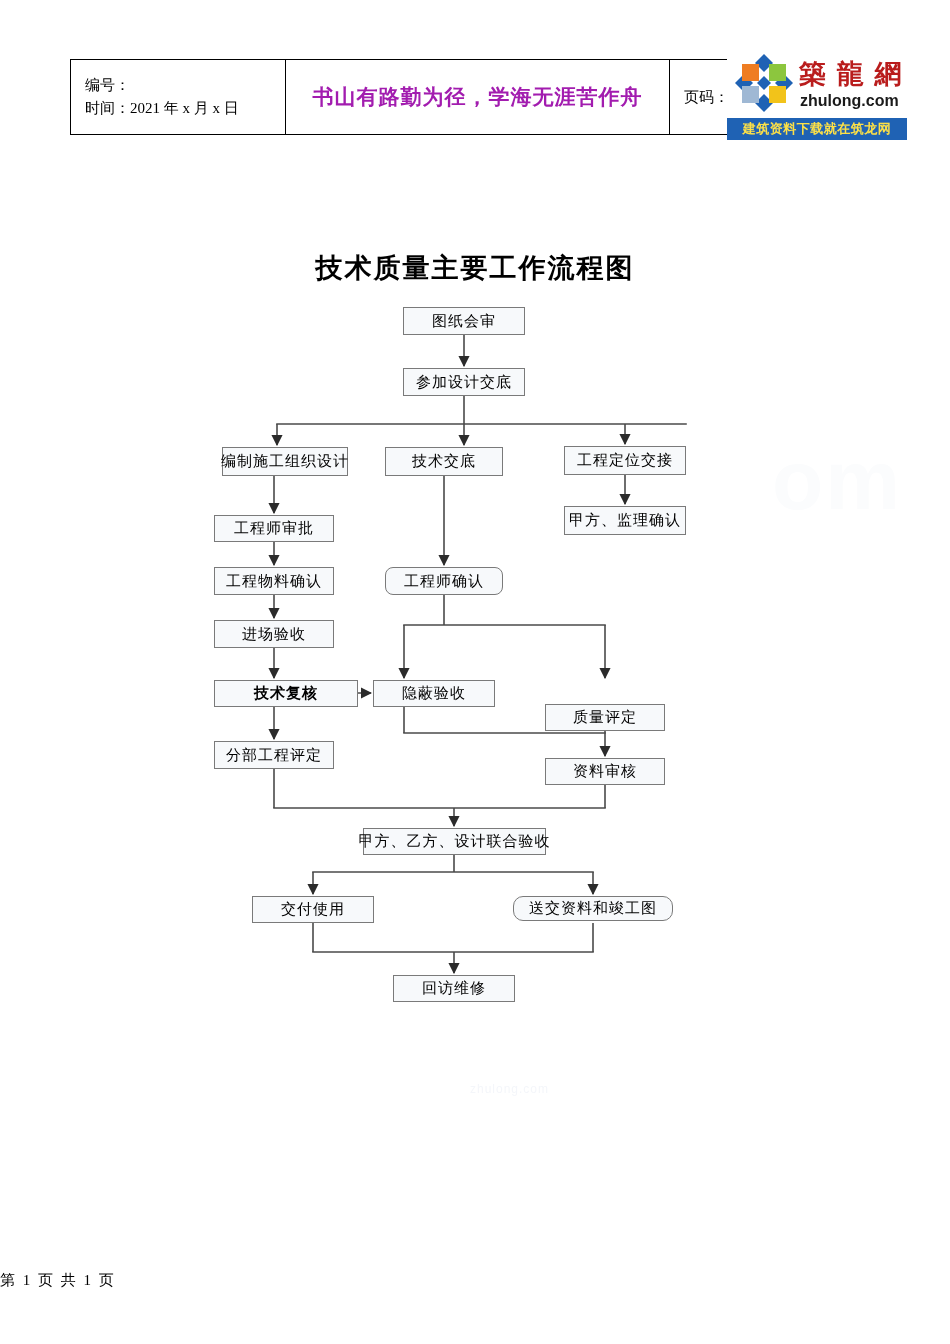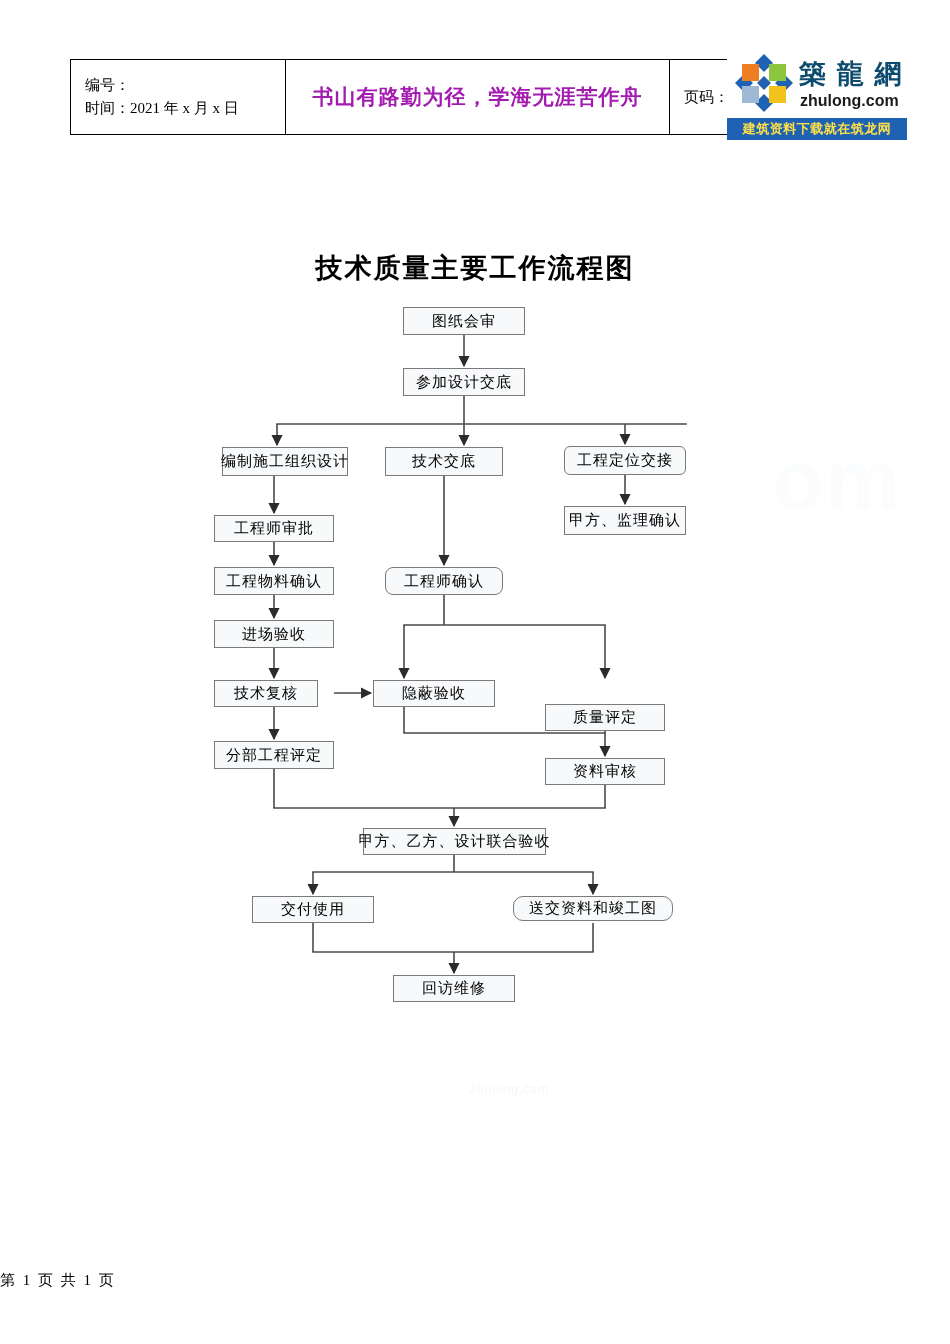--- a/index.html
+++ b/index.html
@@ -31,21 +31,21 @@
   
   #zhulong-logo{
     position:absolute;left:727px;top:48px;width:180px;height:92px;
     background:#ffffff;border:0;overflow:hidden;
   }
   #logo-top{position:absolute;left:0;top:0;width:180px;height:70px;background:#fff;}
   #logo-mark{position:absolute;left:6px;top:4px;width:62px;height:62px;}
   #logo-word{
     position:absolute;left:72px;top:6px;width:106px;height:40px;
     font-family:"Liberation Serif","DejaVu Serif",serif;
-    font-size:27px;font-weight:bold;letter-spacing:2px;color:#0c4a6e;
+    font-size:27px;font-weight:bold;letter-spacing:2px;color:#b91c1c;
     line-height:40px;white-space:nowrap;
   }
   #logo-url{
     position:absolute;left:73px;top:44px;
     font-family:"Liberation Sans","DejaVu Sans",sans-serif;
     font-size:16px;font-weight:bold;color:#1a1a1a;letter-spacing:0px;
   }
   #logo-bar{
     position:absolute;left:0;top:70px;width:180px;height:22px;
     background:#1f62b4;color:#fde047;text-align:center;
@@ -185,27 +185,27 @@
     <path d="M313,952 L593,952" marker-end="none" stroke-linecap="square"></path>
     <path d="M454,952 L454,973"></path>
   </g>
 </svg>
 
 <div id="flow-nodes">
   <div class="node" style="left:403px;top:307px;width:122px;height:28px;">图纸会审</div>
   <div class="node" style="left:403px;top:368px;width:122px;height:28px;">参加设计交底</div>
   <div class="node" style="left:214px;top:447px;width:126px;height:29px;margin-left:8px;">编制施工组织设计</div>
   <div class="node" style="left:385px;top:447px;width:118px;height:29px;">技术交底</div>
-  <div class="node" style="left:564px;top:446px;width:122px;height:29px;border-radius:6px;">工程定位交接</div>
+  <div class="node" style="left:564px;top:446px;width:122px;height:29px;">工程定位交接</div>
   <div class="node" style="left:214px;top:515px;width:120px;height:27px;">工程师审批</div>
   <div class="node" style="left:564px;top:506px;width:122px;height:29px;">甲方、监理确认</div>
   <div class="node" style="left:214px;top:567px;width:120px;height:28px;">工程物料确认</div>
   <div class="node" style="left:385px;top:567px;width:118px;height:28px;border-radius:8px;">工程师确认</div>
   <div class="node" style="left:214px;top:620px;width:120px;height:28px;">进场验收</div>
-  <div class="node" style="left:214px;top:680px;width:104px;height:27px;">技术复核</div>
+  <div class="node" style="left:214px;top:680px;width:144px;height:27px;font-weight:bold;">技术复核</div>
   <div class="node" style="left:373px;top:680px;width:122px;height:27px;">隐蔽验收</div>
   <div class="node" style="left:545px;top:680px;width:120px;height:27px;margin-top:24px;">质量评定</div>
   <div class="node" style="left:214px;top:741px;width:120px;height:28px;">分部工程评定</div>
   <div class="node" style="left:545px;top:758px;width:120px;height:27px;">资料审核</div>
   <div class="node" style="left:363px;top:828px;width:183px;height:27px;">甲方、乙方、设计联合验收</div>
   <div class="node" style="left:252px;top:896px;width:122px;height:27px;">交付使用</div>
   <div class="node" style="left:513px;top:896px;width:160px;height:25px;border-radius:10px;">送交资料和竣工图</div>
   <div class="node" style="left:393px;top:975px;width:122px;height:27px;">回访维修</div>
 </div>
 

